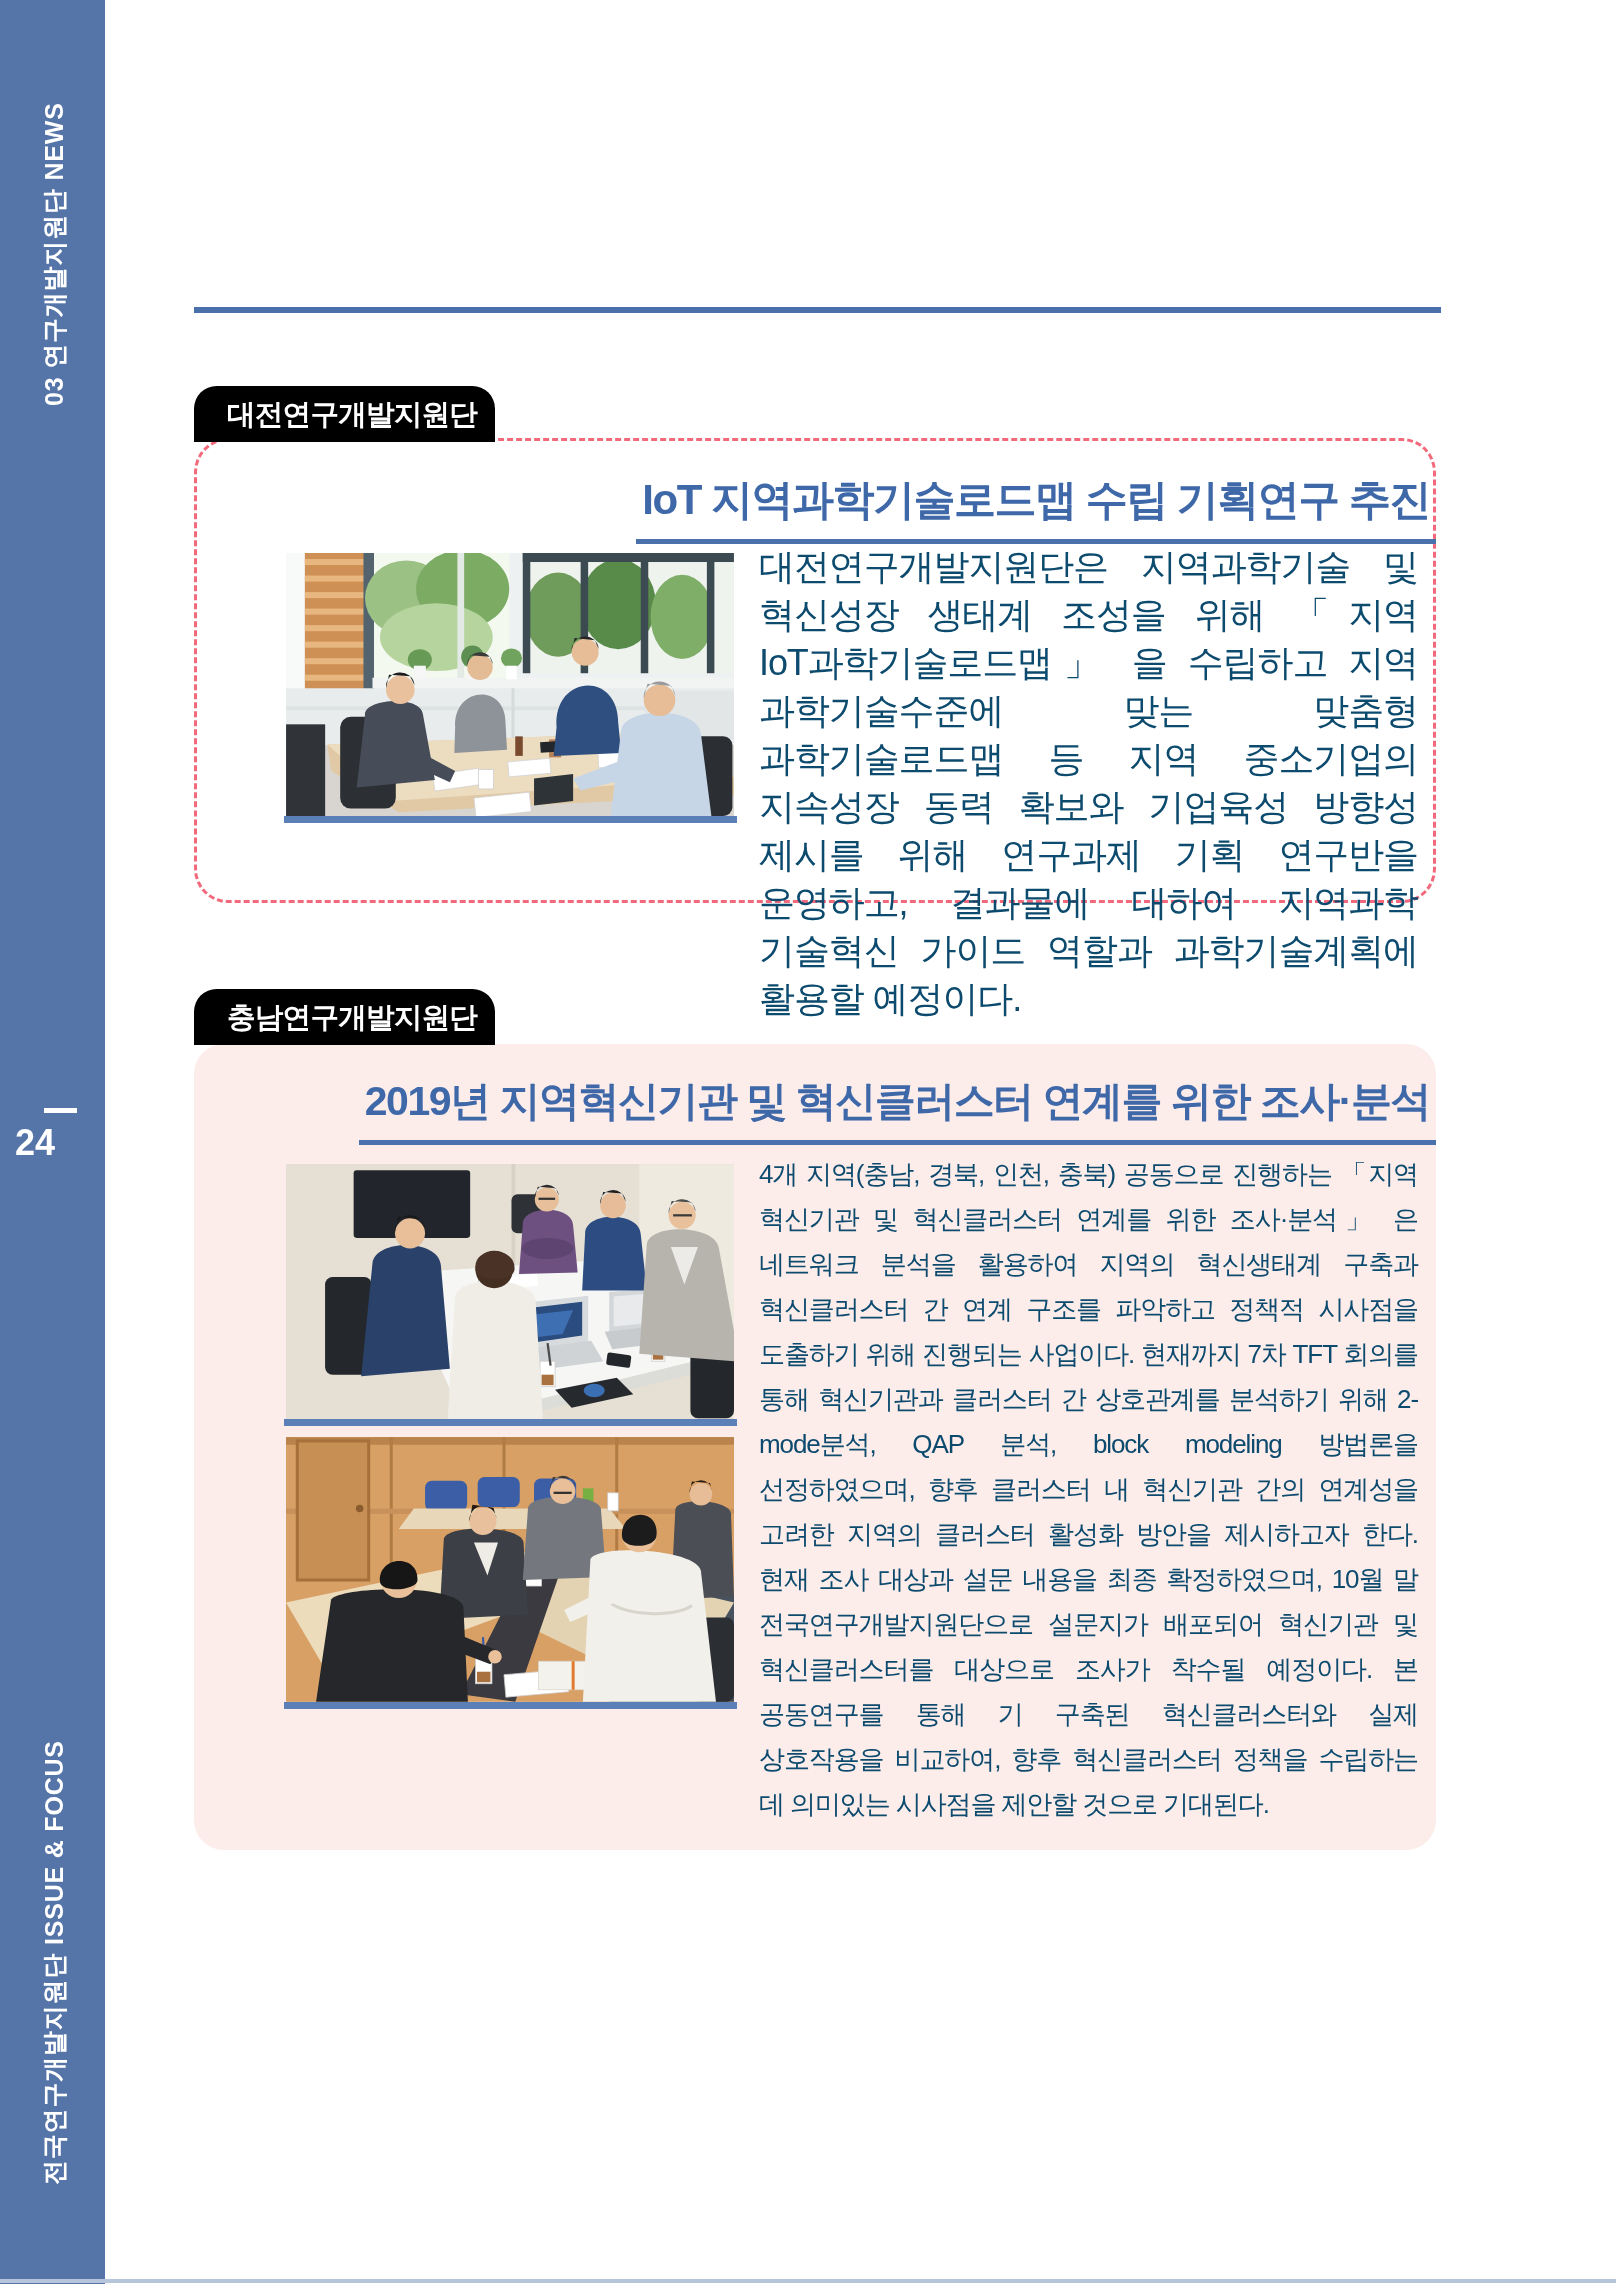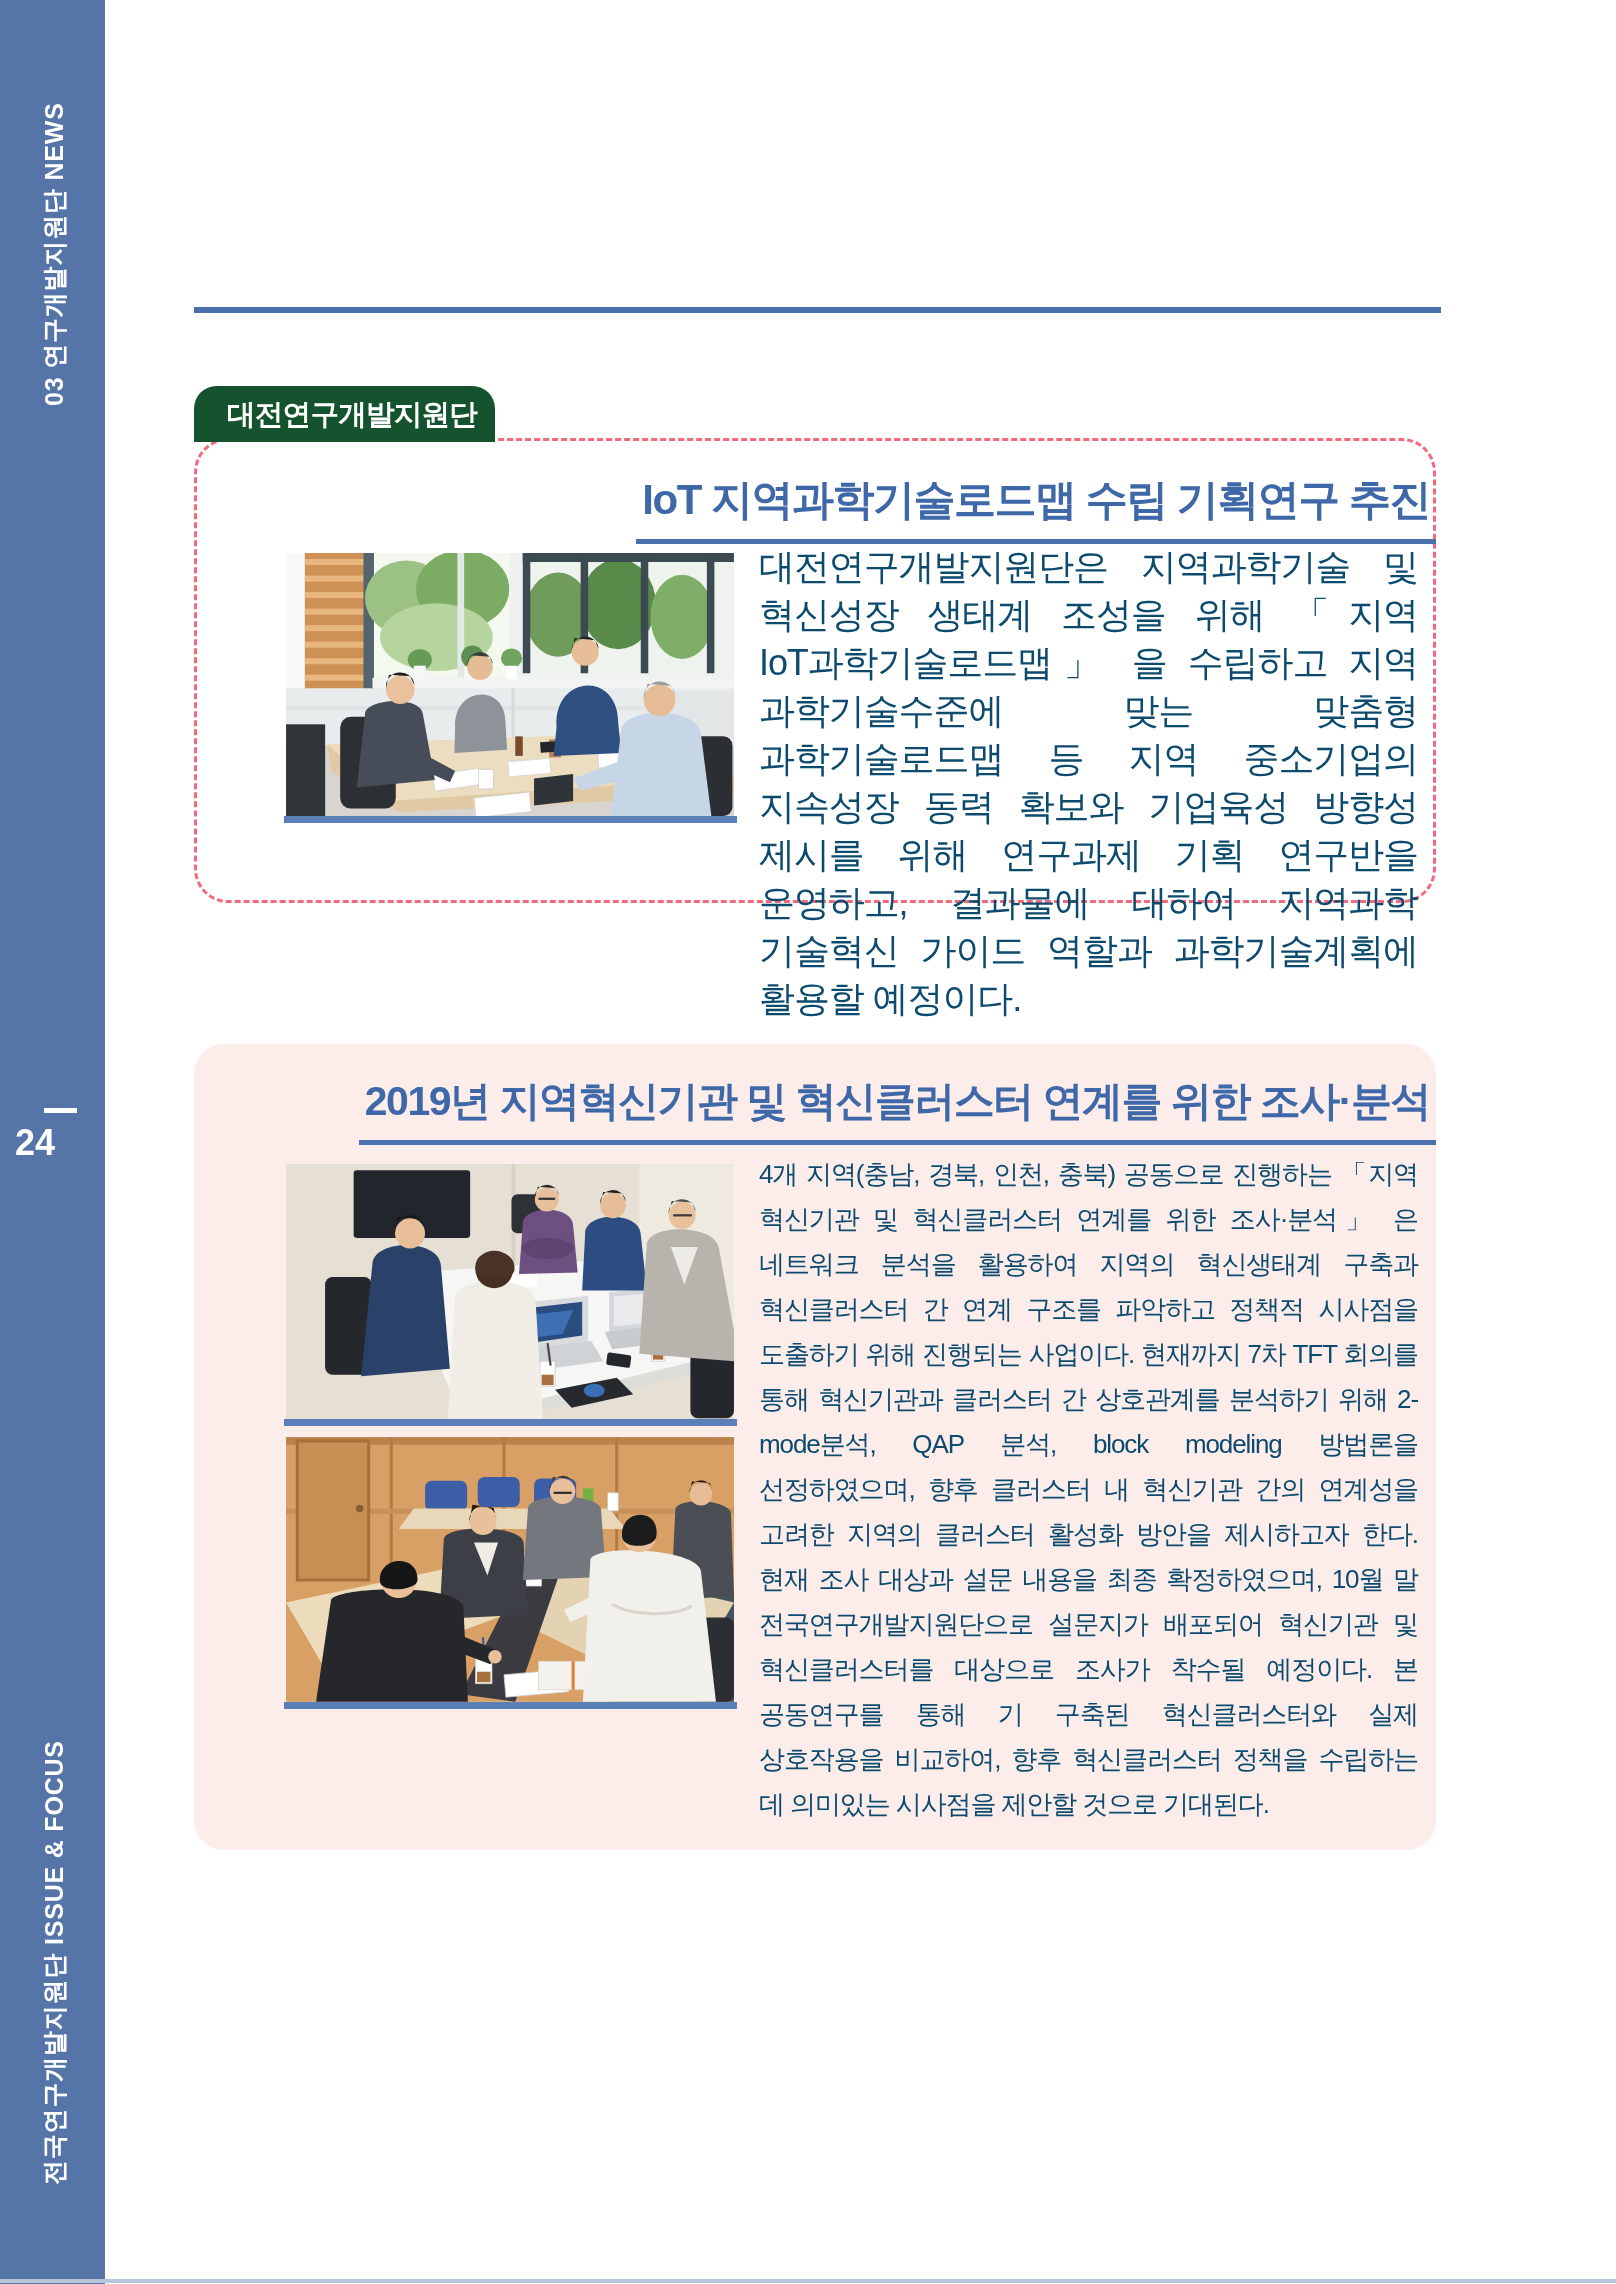--- a/index.html
+++ b/index.html
@@ -21,21 +21,21 @@
   #side-bottom{left:38px;top:2185px;}
   .pagenum-rule{position:absolute;left:44px;top:1108px;width:33px;height:4.5px;background:#ffffff;}
   .pagenum{position:absolute;left:15px;top:1122px;width:89px;
     color:#ffffff;font-size:36px;font-weight:700;}
   .page-bottom-edge{position:absolute;left:0;top:2279px;width:1616px;height:3.8px;background:#b7c5da;}
 
   
   .top-rule{position:absolute;left:194px;top:307px;width:1247px;height:6px;background:#4a70ab;}
   .sec-label{
     position:absolute;left:194px;width:301px;height:56px;
-    background:#14532d;border-radius:22.6px 22.6px 0 0;
+    background:#000000;border-radius:22.6px 22.6px 0 0;
     color:#ffffff;font-size:28.6px;font-weight:700;line-height:57px;
     padding-left:33px;box-sizing:border-box;letter-spacing:-0.8px;
   }
   #label-1{top:386px;}
   #label-2{top:989px;}
   .dashed-panel{
     position:absolute;left:194px;top:438px;width:1242px;height:465px;
     border:3.8px dashed #f2697b;border-radius:34px;box-sizing:border-box;
     background:#ffffff;
   }
@@ -172,20 +172,21 @@
       <polygon points="446,276 382,300 392,316 456,300" fill="#c6d6e6"></polygon>
       <circle cx="497" cy="196" r="21" fill="#e6bd97"></circle>
       <path d="M476,194 a21,21 0 0 1 42,-4 l-5,-13 -32,-3 Z" fill="#9b9b9b"></path>
     </svg>
   </div>
   <div class="photo-bar" id="bar-1"></div>
 
   <div class="body-text" id="body-1">대전연구개발지원단은 지역과학기술 및 혁신성장 생태계 조성을 위해 「지역 IoT과학기술로드맵」 을 수립하고 지역 과학기술수준에 맞는 맞춤형 과학기술로드맵 등 지역 중소기업의 지속성장 동력 확보와 기업육성 방향성 제시를 위해 연구과제 기획 연구반을 운영하고, 결과물에 대하여 지역과학 기술혁신 가이드 역할과 과학기술계획에 활용할 예정이다.</div>
 
   <div class="pink-panel"></div>
+  <div class="sec-label" id="label-2">충남연구개발지원단</div>
 
   <div class="title-row" id="title-row-2">
     <span class="sec-title" id="title-2">2019년 지역혁신기관 및 혁신클러스터 연계를 위한 조사·분석</span>
   </div>
 
   <div class="photo" id="photo-2a">
     <svg viewBox="0 0 596 340" xmlns="http://www.w3.org/2000/svg">
       <rect x="0" y="0" width="596" height="340" fill="#e5dfd4"></rect>
       <polygon points="470,0 596,0 596,340 470,120" fill="#efeadf"></polygon>
       <rect x="300" y="0" width="5" height="140" fill="#d8d1c4"></rect>

